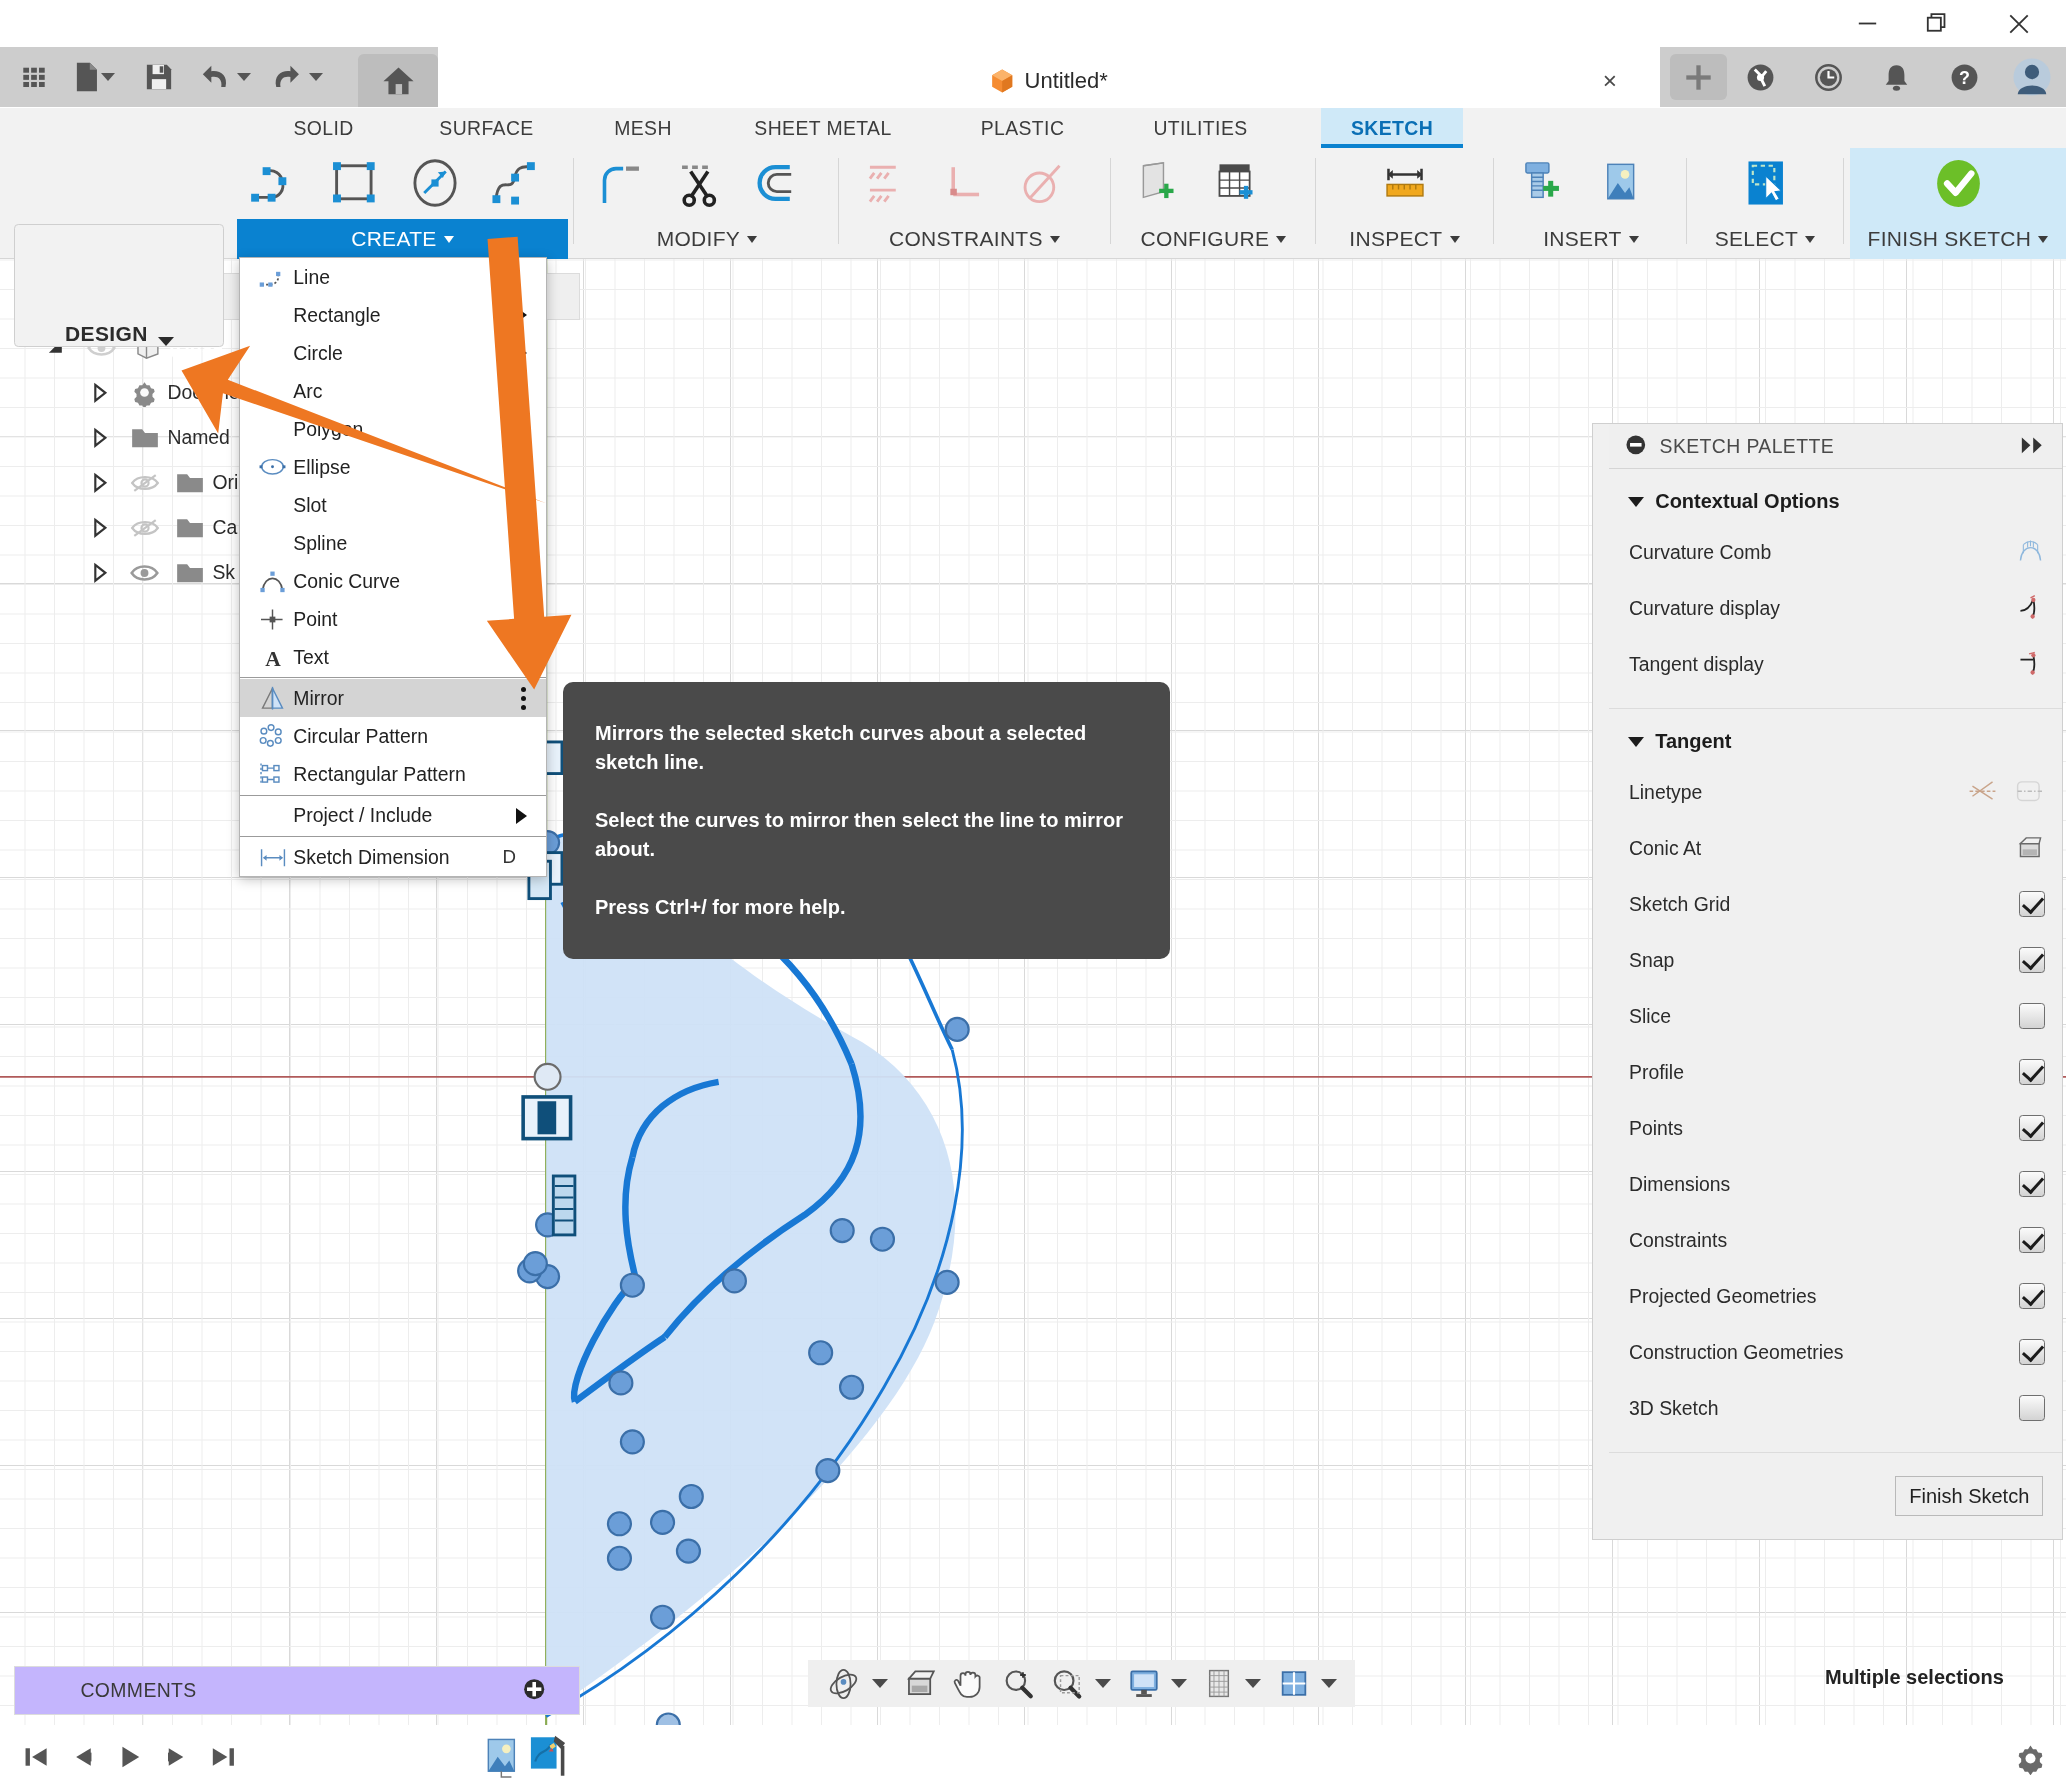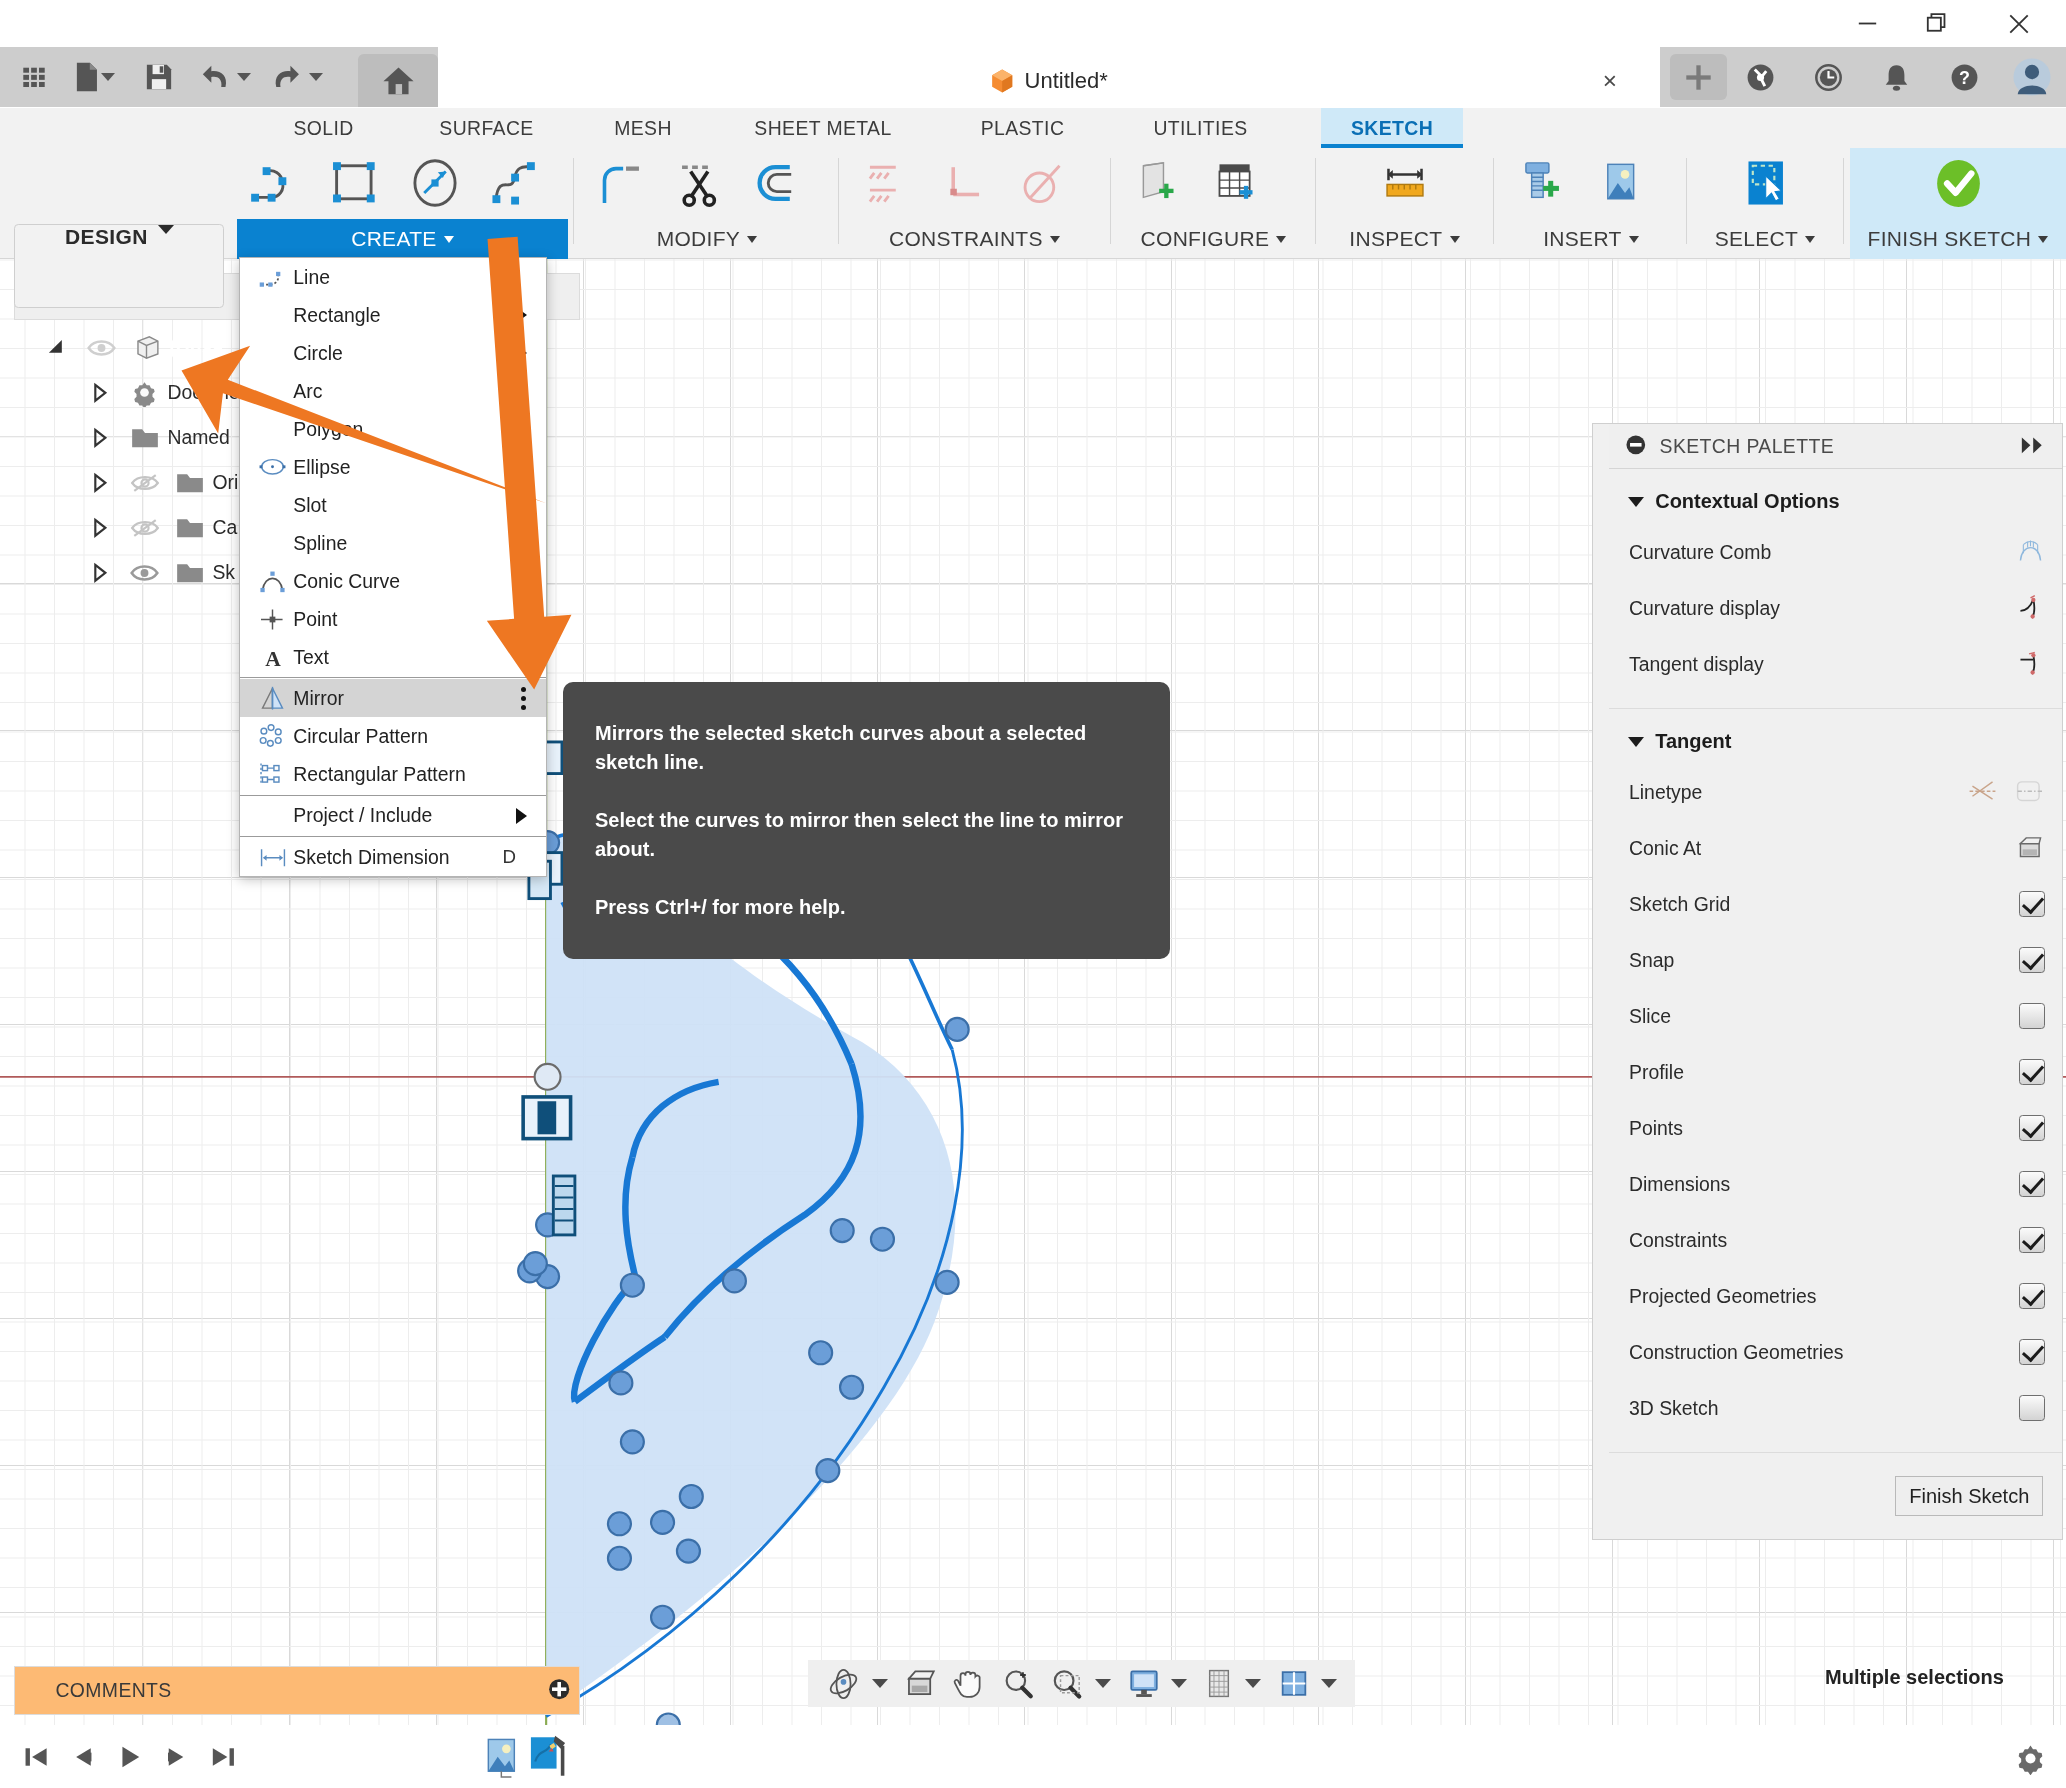--- a/index.html
+++ b/index.html
@@ -32,21 +32,21 @@
   .tb-icon { width:68px; height:60px; display:flex; align-items:center; justify-content:center; }
   #plus-btn { background:#bdbdbd; border-radius:5.7px; height:46px; margin-top:0; }
 
   
   #ribbon { position:absolute; left:0; top:108px; width:2066px; height:151px; background:#f2f2f2; border-bottom:0.7px solid #d6d6d6;}
   #tabrow { position:absolute; left:0; top:0; width:2066px; height:40px; }
   .rtab { position:absolute; top:0; height:40px; font-size:19.4px; letter-spacing:0.4px; color:#3c3c3c; display:flex; align-items:center; justify-content:center; }
   .rtab.active { color:#0a6fb5; background:#cfe9f8; font-weight:bold; }
   .rtab.active:after{ content:""; position:absolute; left:0; right:0; bottom:0; height:4.3px; background:#0a82d0; }
 
-  #designbtn { position:absolute; left:14.4px; top:116px; width:210px; height:84px; border:0.7px solid #cfcfcf; background:#f2f2f2; border-radius:4.3px; display:flex; align-items:flex-start; justify-content:center; z-index:5;}
+  #designbtn { position:absolute; left:14.4px; top:116px; width:210px; height:123px; border:0.7px solid #cfcfcf; background:#f2f2f2; border-radius:4.3px; display:flex; align-items:flex-end; justify-content:center; z-index:5;}
   #designbtn span { font-size:21px; font-weight:bold; color:#2b2b2b; letter-spacing:0.4px;}
   .dcaret { width:0;height:0;border-left:8px solid transparent;border-right:8px solid transparent;border-top:9.3px solid #2b2b2b; margin-left:10px; }
 
   .rpanel { position:absolute; top:40px; height:111px; }
   .rpanel .ricons { position:absolute; left:0; top:0; height:70px; display:flex; align-items:center; }
   .ricon { width:79px; height:70px; display:flex; align-items:center; justify-content:center; }
   .rlabel { position:absolute; left:0; bottom:0; width:100%; height:40px; display:flex; align-items:center; justify-content:center; font-size:21px; color:#3c3c3c; letter-spacing:0.3px; }
   .rlabel .lcaret { width:0;height:0;border-left:5.7px solid transparent;border-right:5.7px solid transparent;border-top:7.2px solid currentColor; margin-left:7.2px; }
   .rsep { position:absolute; top:50px; width:0.7px; height:86px; background:#d6d6d6; }
   #createpanel .rlabel { background:#0a82d0; color:#fff; }
@@ -112,21 +112,21 @@
   .psec-hdr .tcaret { width:0;height:0;border-left:8.6px solid transparent;border-right:8.6px solid transparent;border-top:10px solid #1c1c1c; margin-right:11.5px; }
   .prow { height:56px; display:flex; align-items:center; padding-left:20px; padding-right:17px; }
   .prow .plbl { font-size:19.4px; color:#2b2b2b; }
   .prow .pctl { margin-left:auto; display:flex; align-items:center; gap:18.7px; }
   .cbox { width:26px; height:26px; border:1.4px solid #6f6f6f; border-radius:3.6px; background:linear-gradient(#fbfbfb,#d3d3d3); position:relative; }
   .cbox.on:after { content:""; position:absolute; left:6.5px; top:1.4px; width:9.3px; height:17px; border:solid #1b1b1b; border-width:0 3.6px 3.6px 0; transform:rotate(42deg); }
   #palfoot { height:86px; display:flex; align-items:center; justify-content:flex-end; padding-right:18.7px; }
   #finishsketchbtn { border:0.7px solid #b9b9b9; background:#eeeeee; font-size:20px; color:#222; padding:7.2px 13px; }
 
   
-  #comments { position:absolute; left:14.4px; top:1666px; width:566px; height:49px; background:#fdba74; border:0.7px solid #dcdcdc; display:flex; align-items:center; padding:0 8px;gap:8px; }
+  #comments { position:absolute; left:14.4px; top:1666px; width:566px; height:49px; background:#c4b5fd; border:0.7px solid #dcdcdc; display:flex; align-items:center; padding:0 33px;gap:8px; }
   #comments .ctitle { font-size:19.4px; color:#3a3a3a; letter-spacing:0.4px; margin-left:32px; }
   #comments .cplus { margin-left:auto; }
 
   
   #navbar { position:absolute; left:808px; top:1660px; height:47px; background:#efefef; display:flex; align-items:center; padding:0 10px; z-index:40;}
   .nvi { height:47px; display:flex; align-items:center; justify-content:center; padding:0 7.2px; }
   .nvcaret { width:0;height:0;border-left:8px solid transparent;border-right:8px solid transparent;border-top:9.3px solid #4a4a4a; margin:0 8.6px 0 2.9px; }
 
   
   #status { position:absolute; left:1825px; top:1666px; font-size:20px; font-weight:bold; color:#222; }

